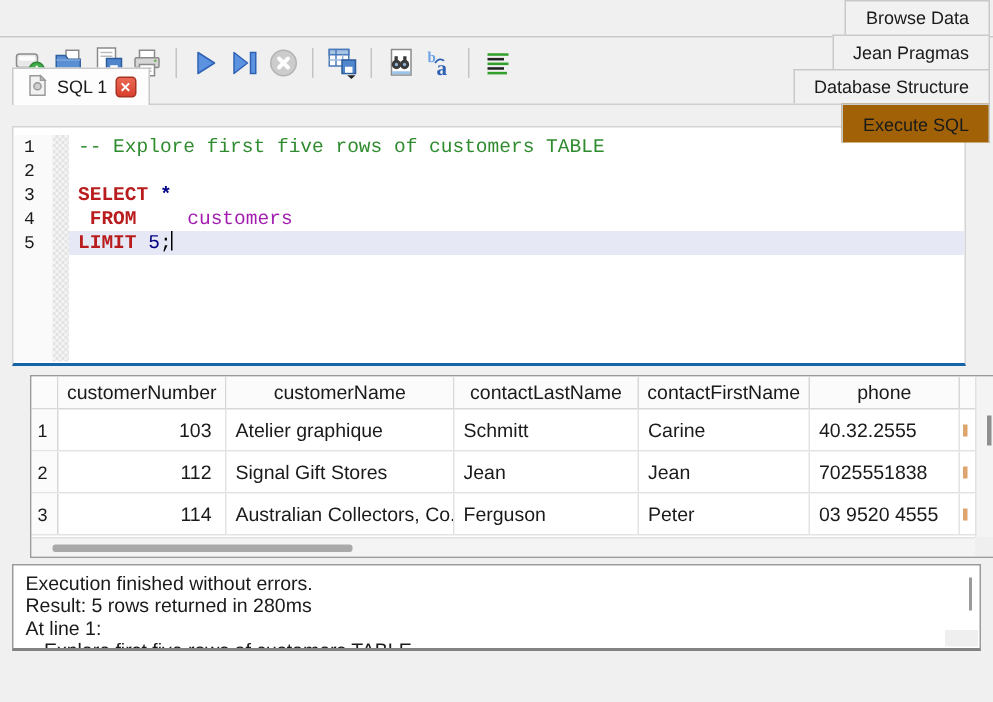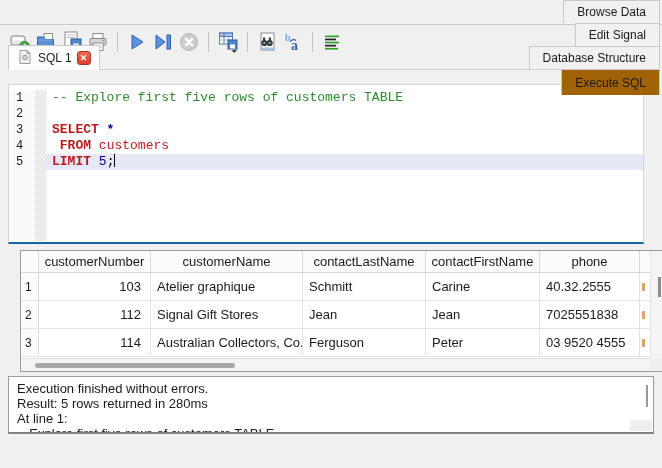--- a/index.html
+++ b/index.html
@@ -60,21 +60,21 @@
   .fold {
     width:11px; flex:none;
     background-image: conic-gradient(#e3e3e3 25%, #f4f4f4 0 50%, #e3e3e3 0 75%, #f4f4f4 0);
     background-size:4px 4px;
   }
   .code { flex:1; padding-left:6px; white-space:pre; }
   .ed-line.current .code { background:#e6e9f5; }
   .seg-comment { color:#2e8b2e; }
   .seg-keyword { color:#b91c1c; font-weight:bold; }
   .seg-operator { color:#00008b; font-weight:bold; }
-  .seg-identifier { color:#b91c1c; }
+  .seg-identifier { color:#a21caf;margin-left:26px; }
   .seg-number { color:#000080; }
   .seg-plain { color:#000; }
   .cursor { display:inline-block; width:1px; height:13px; background:#000; vertical-align:-2px; }
   
   .results {
     position:absolute; left:20px; top:250px; width:648px; height:122px;
     background:#fff; border:1px solid #9b9b9b; overflow:hidden;
   }
   .grid-header { display:flex; height:22px; font-size:13px; border-bottom:1px solid #d8d8d8; width:629px; }
   .gh-corner { width:18px; flex:none; background:#fbfbfb; border-right:1px solid #d8d8d8; }
@@ -117,21 +117,21 @@
   .log-corner { position:absolute; right:1px; bottom:1px; width:22px; height:11px; background:#efefef; }
   .status-strip { position:absolute; left:0; right:0; top:442px; height:26px; background:#f0f0f0; }
 </style>
 </head>
 <body>
 
 <div id="app">
 
   <div class="main-tabs">
     <div class="mtab">Browse Data</div>
-    <div class="mtab">Edit Signal</div>
+    <div class="mtab">Jean Pragmas</div>
     <div class="mtab">Database Structure</div>
     <div class="mtab active">Execute SQL</div>
   </div>
 
   <div class="toolbar">
     <div class="tbtn">
       <span>
           <svg width="22" height="22" viewBox="0 0 22 22">
             <rect x="2" y="5" width="14" height="9" rx="2" fill="#e8e8e8" stroke="#8a8a8a"></rect>
             <rect x="3.5" y="6.5" width="11" height="3" rx="1.5" fill="#fdfdfd"></rect>

